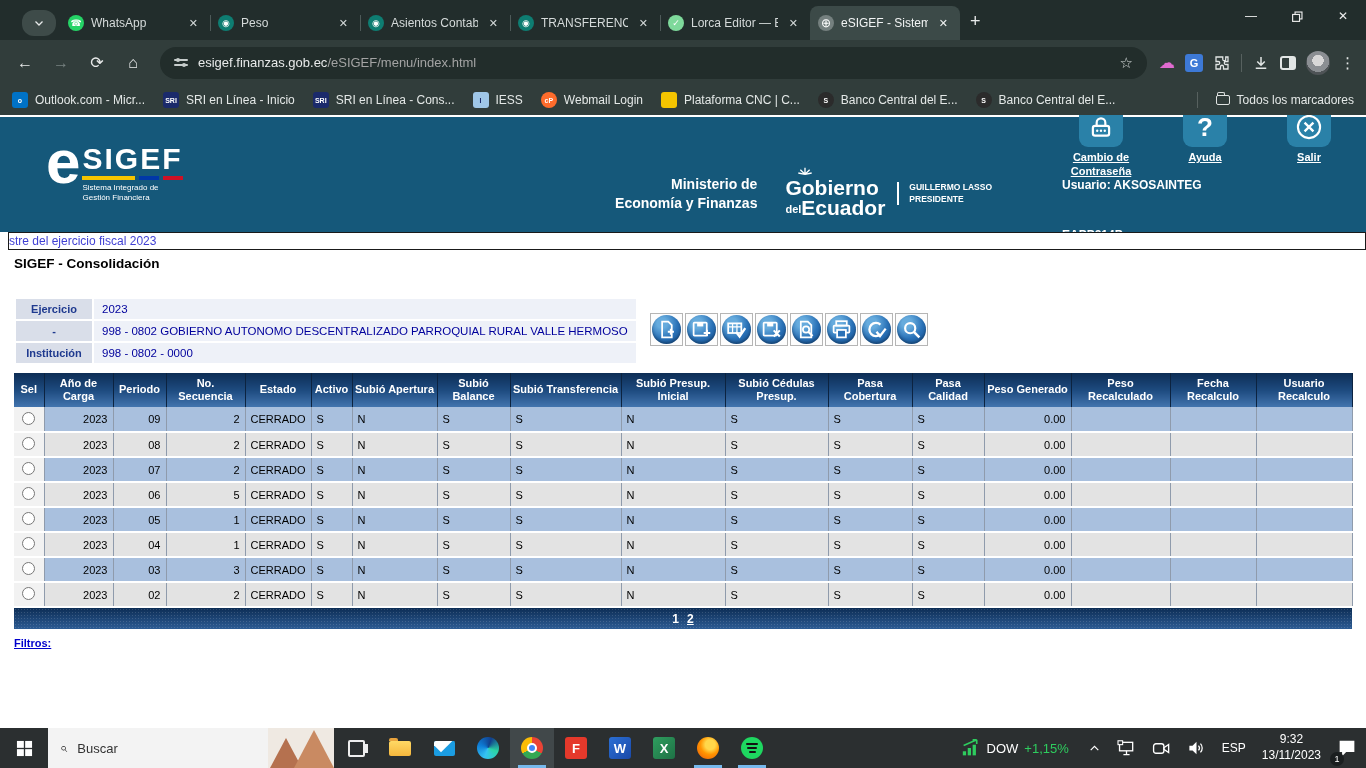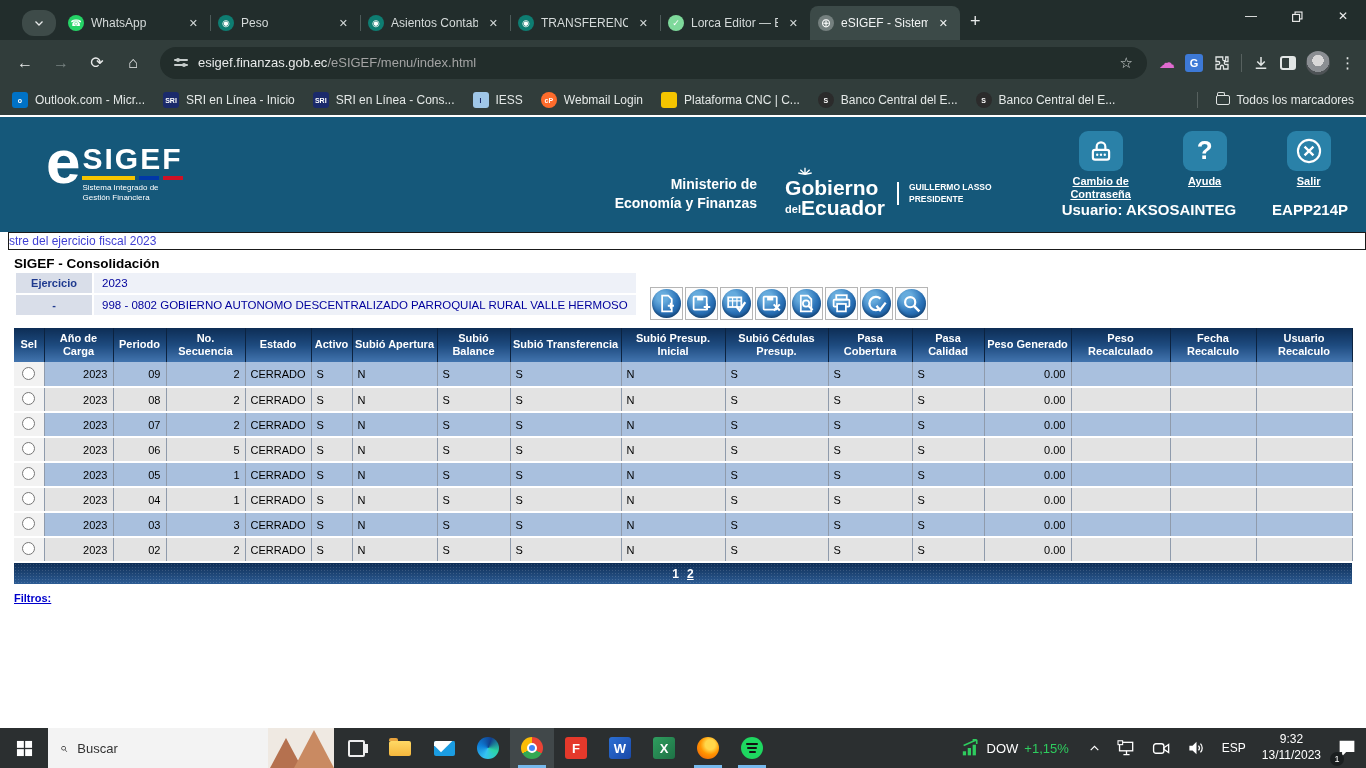--- a/index.html
+++ b/index.html
@@ -66,32 +66,32 @@
   .gob { display:flex; align-items:center; gap:12px; margin-top:38px; margin-right:60px; }
   .gob-name { font-weight:bold; line-height:0.95; font-size:21px; position:relative; padding-top:8px; }
   .gob-name .small { font-size:11px; vertical-align:2px; }
   .gob-president { border-left:2px solid #fff; padding-left:10px; font-size:8.5px; font-weight:bold; line-height:1.4; }
   .hdr-actions { display:flex; flex-direction:column; margin-left:10px; }
   .hdr-actions-row { display:flex; gap:26px; align-items:flex-start; }
   .hdr-action { display:flex; flex-direction:column; align-items:center; width:78px; cursor:pointer; }
   .hdr-action-icon { width:44px; height:40px; background:#2a81a8; border-radius:9px; display:flex; align-items:center; justify-content:center; }
   .hdr-action-icon .qmark { font-size:26px; font-weight:bold; color:#fff; }
   .hdr-action-label { font-size:11px; font-weight:bold; text-decoration:underline; text-align:center; margin-top:4px; line-height:1.2; }
-  .hdr-user-row { display:flex; gap:36px; font-size:15px; font-weight:bold; white-space:nowrap; }
+  .hdr-user-row { display:flex; gap:36px; font-size:12px; font-weight:bold; white-space:nowrap;flex-direction:column; }
 
   .marquee { height:18px; background:#fff; border:1px solid #1a1a1a; display:flex; align-items:center; overflow:hidden; flex-shrink:0;margin-left:8px; }
   .marquee span { font-size:12px; color:#3f3fd3; white-space:nowrap; }
   .menubar { height:22px; background:#135873; display:flex; align-items:center; flex-shrink:0; }
   .menu-item { color:#fff; font-size:11.5px; padding:2px 10px; border:1px solid #8fb4c4; margin-left:0; cursor:pointer; }
 
   .content { flex:1; padding:6px 14px 0 14px; overflow:hidden; }
   .pg-title { font-size:13.5px; font-weight:bold; color:#000; }
   .pg-sub { font-size:12px; color:#000; margin-top:2px; }
 
-  .form-row-wrap { display:flex; align-items:flex-start; margin-top:0; }
+  .form-row-wrap { display:flex; align-items:flex-start; margin-top:26px; }
   .form-box { border:2px solid #b30000; border-collapse:collapse; background:#fff; }
   .form-box th { background:#d9dee9; color:#1f3a8f; font-size:11px; font-weight:bold; padding:4px 8px; width:78px; text-align:center; border:2px solid #fff; }
   .form-box td { background:#eef1f8; color:#00009c; font-size:11.5px; padding:4px 8px; width:510px; border:2px solid #fff; white-space:nowrap; }
 
   .action-toolbar { display:flex; gap:2px; margin-left:12px; margin-top:16px; }
   .tb-btn { width:33px; height:33px; background:#fdfdfd; border:1px solid #b5b5b5; display:flex; align-items:center; justify-content:center; cursor:pointer; }
   .tb-circle { width:29px; height:29px; border-radius:50%; background:radial-gradient(circle at 35% 28%, #66abdd 0 18%, #2a72b8 55%, #124e90 100%); display:flex; align-items:center; justify-content:center; box-shadow:inset 0 -2px 3px rgba(0,0,0,.3); }
 
   .data-table { border-collapse:collapse; table-layout:fixed; width:1338px; margin-top:8px; }
   .data-table thead th { background:linear-gradient(180deg,#0d2d55 0%,#1d4a7e 50%,#4274ae 100%); background-size:100% 100%; color:#fff; font-size:11px; font-weight:bold; height:34px; border-right:1px solid #0c2340; padding:1px 2px; line-height:1.2; }
@@ -347,20 +347,24 @@
     <div class="form-row-wrap">
       <table class="form-box">
           <tbody id="form-body">
             <tr>
               <th>Ejercicio</th>
               <td>2023</td>
             </tr>
             <tr>
               <th>-</th>
               <td>998 - 0802 GOBIERNO AUTONOMO DESCENTRALIZADO PARROQUIAL RURAL VALLE HERMOSO</td>
+            </tr>
+            <tr>
+              <th>Institución</th>
+              <td>998 - 0802 - 0000</td>
             </tr>
           </tbody>
         </table>
       <div class="action-toolbar" id="action-toolbar">
           <div class="tb-btn">
             <span class="tb-circle">
               <svg width="21" height="21" viewBox="0 0 24 24">
                 <path d="M7 3 h7 l4 4 v14 h-11 z" fill="none" stroke="#fff" stroke-width="2"></path>
                 <path d="M13.5 14.5 h7 M17 11 v7" stroke="#fff" stroke-width="2.4"></path>
               </svg>

